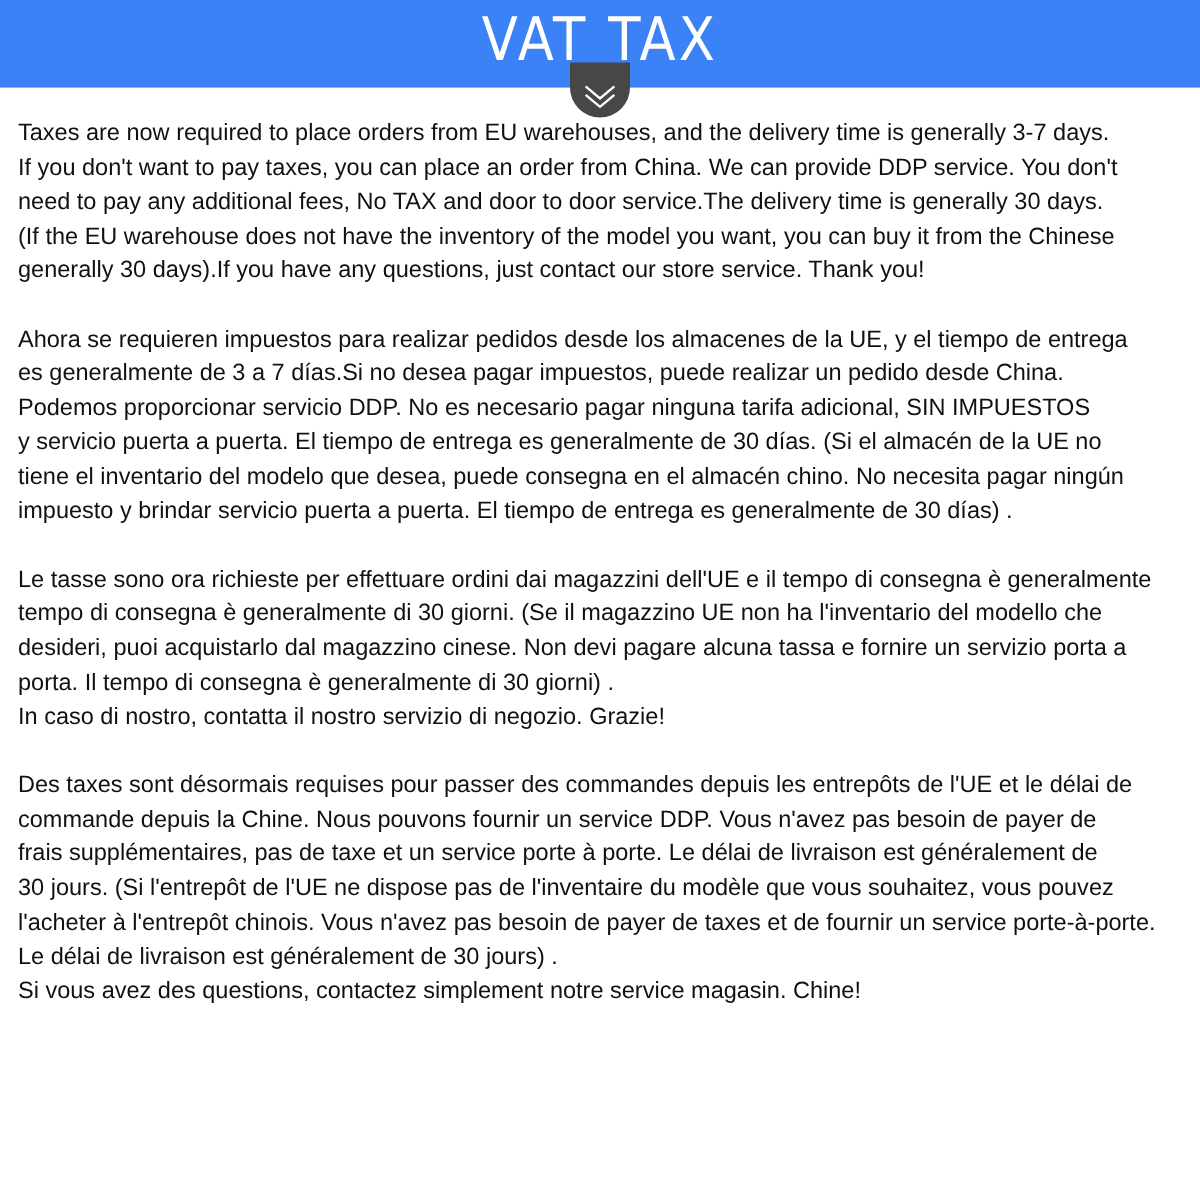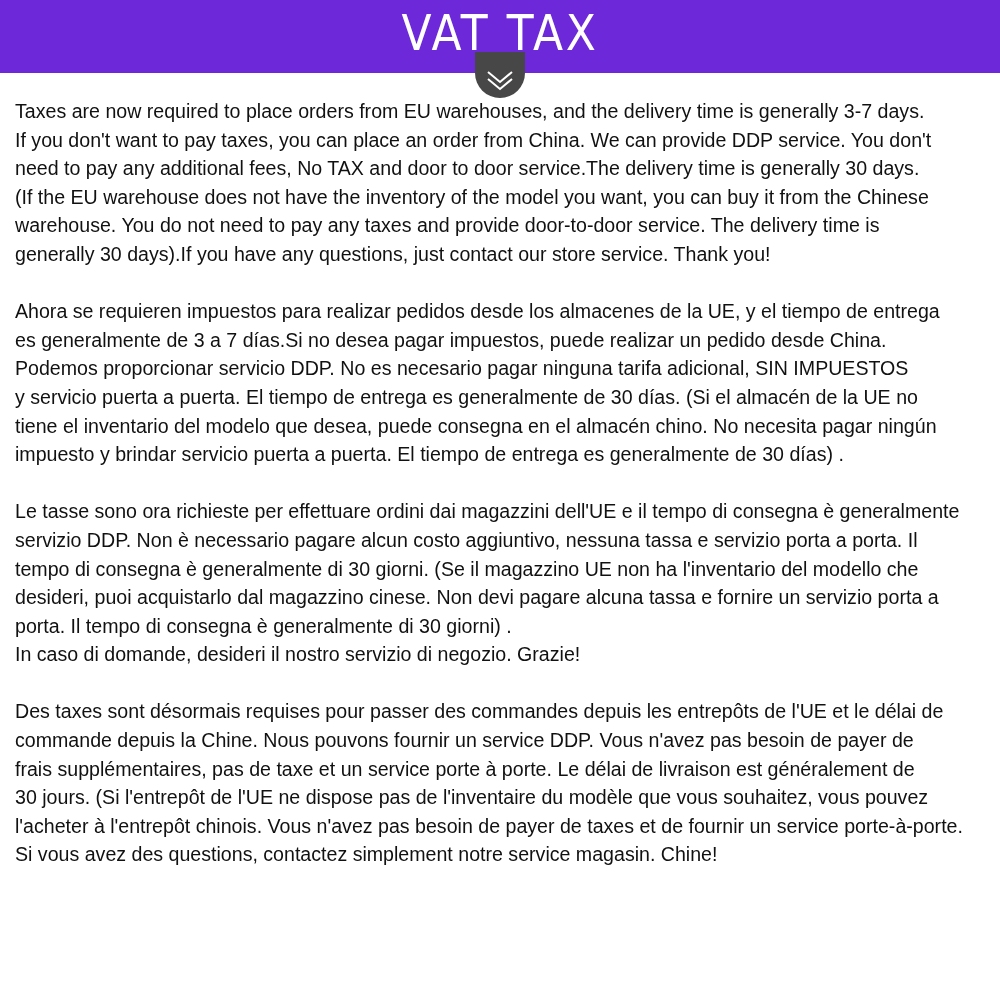--- a/index.html
+++ b/index.html
@@ -12,21 +12,21 @@
       height: 1000px;
       position: relative;
       overflow: hidden;
       font-family: "Liberation Sans", sans-serif;
     }
     .header {
       position: absolute;
       left: 0; top: 0;
       width: 1000px;
       height: 73px;
-      background: #6d28d9;
+      background: #3b82f6;
     }
     .title {
       position: absolute;
       left: 0; top: 0;
       width: 1000px;
       height: 73px;
       line-height: 66px;
       text-align: center;
       color: #ffffff;
       font-family: "DejaVu Sans", sans-serif;
@@ -81,40 +81,39 @@
     <polyline points="2,9 14,19 26,9" fill="none" stroke="#ffffff" stroke-width="2"></polyline>
   </svg>
 </div>
 
 <div class="content">
   <p class="para">
     <span class="line">Taxes are now required to place orders from EU warehouses, and the delivery time is generally 3-7 days.</span>
     <span class="line">If you don't want to pay taxes, you can place an order from China. We can provide DDP service. You don't</span>
     <span class="line">need to pay any additional fees, No TAX and door to door service.The delivery time is generally 30 days.</span>
     <span class="line">(If the EU warehouse does not have the inventory of the model you want, you can buy it from the Chinese</span>
-    <span class="line">warehouse. You do not need to pay any taxes and provide door-to-door service. The delivery time is</span>
     <span class="line">generally 30 days).If you have any questions, just contact our store service. Thank you!</span>
   </p>
   <p class="para">
     <span class="line">Ahora se requieren impuestos para realizar pedidos desde los almacenes de la UE, y el tiempo de entrega</span>
     <span class="line">es generalmente de 3 a 7 días.Si no desea pagar impuestos, puede realizar un pedido desde China.</span>
     <span class="line">Podemos proporcionar servicio DDP. No es necesario pagar ninguna tarifa adicional, SIN IMPUESTOS</span>
     <span class="line">y servicio puerta a puerta. El tiempo de entrega es generalmente de 30 días. (Si el almacén de la UE no</span>
     <span class="line">tiene el inventario del modelo que desea, puede consegna en el almacén chino. No necesita pagar ningún</span>
     <span class="line">impuesto y brindar servicio puerta a puerta. El tiempo de entrega es generalmente de 30 días) .</span>
   </p>
   <p class="para">
     <span class="line">Le tasse sono ora richieste per effettuare ordini dai magazzini dell'UE e il tempo di consegna è generalmente</span>
-    <span class="line">servizio DDP. Non è necessario pagare alcun costo aggiuntivo, nessuna tassa e servizio porta a porta. Il</span>
     <span class="line">tempo di consegna è generalmente di 30 giorni. (Se il magazzino UE non ha l'inventario del modello che</span>
     <span class="line">desideri, puoi acquistarlo dal magazzino cinese. Non devi pagare alcuna tassa e fornire un servizio porta a</span>
     <span class="line">porta. Il tempo di consegna è generalmente di 30 giorni) .</span>
-    <span class="line">In caso di domande, desideri il nostro servizio di negozio. Grazie!</span>
+    <span class="line">In caso di nostro, contatta il nostro servizio di negozio. Grazie!</span>
   </p>
   <p class="para">
     <span class="line">Des taxes sont désormais requises pour passer des commandes depuis les entrepôts de l'UE et le délai de</span>
     <span class="line">commande depuis la Chine. Nous pouvons fournir un service DDP. Vous n'avez pas besoin de payer de</span>
     <span class="line">frais supplémentaires, pas de taxe et un service porte à porte. Le délai de livraison est généralement de</span>
     <span class="line">30 jours. (Si l'entrepôt de l'UE ne dispose pas de l'inventaire du modèle que vous souhaitez, vous pouvez</span>
     <span class="line">l'acheter à l'entrepôt chinois. Vous n'avez pas besoin de payer de taxes et de fournir un service porte-à-porte.</span>
+    <span class="line">Le délai de livraison est généralement de 30 jours) .</span>
     <span class="line">Si vous avez des questions, contactez simplement notre service magasin. Chine!</span>
   </p>
 </div>
 
 </body></html>

